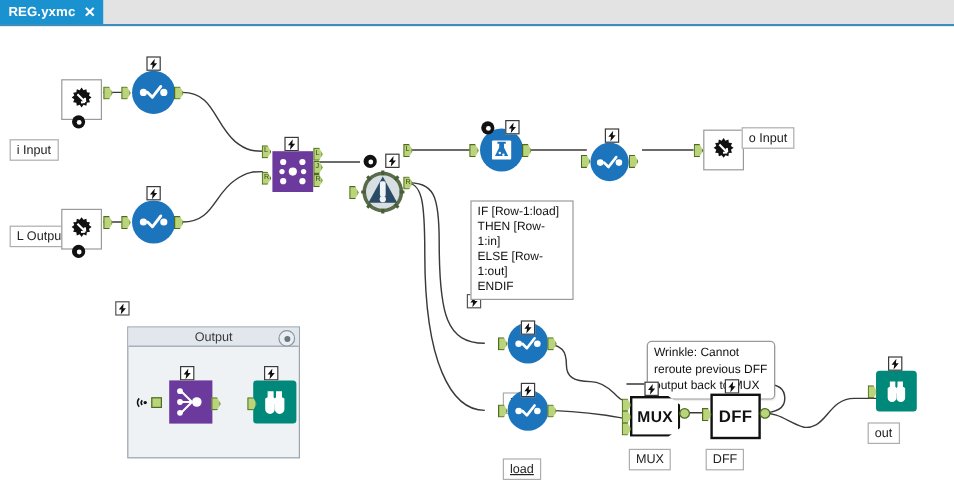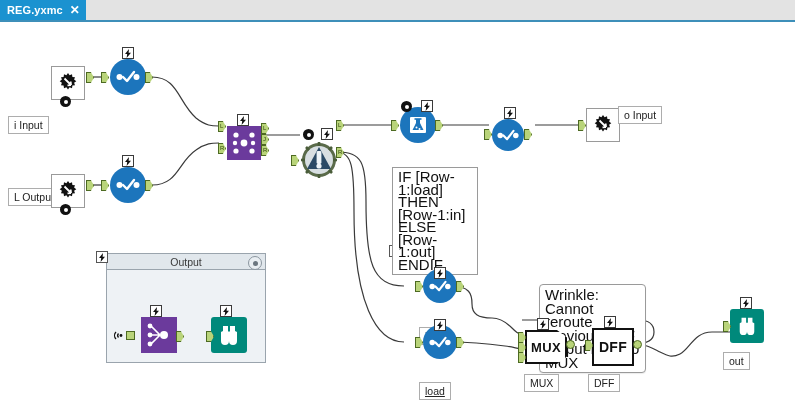--- a/index.html
+++ b/index.html
@@ -64,21 +64,21 @@
   .anch.sq{clip-path:none;}
   .anch.circ{width:9px;height:9px;border-radius:50%;}
   .anch .lbl{position:absolute;left:1px;top:-1px;font-size:6px;color:#32450f;line-height:11px;}
 
   
   .nlabel{position:absolute;background:#fff;border:1px solid #adadad;
       padding:2px 5px;font-size:10.5px;color:#222;white-space:nowrap;box-sizing:border-box;}
 
   
   .comment{position:absolute;background:#fff;border:1px solid #9a9a9a;padding:3px 5px;
-      font-size:15px;line-height:12.5px;color:#111;box-sizing:border-box;white-space:pre-line;}
+      font-size:10px;line-height:12.5px;color:#111;box-sizing:border-box;white-space:pre-line;}
   .comment.rounded{border-radius:4px;box-shadow:0 1px 1px rgba(0,0,0,.08);line-height:13.5px;}
 
   
   .muxshape{position:absolute;width:42px;height:34px;background:#fff;border:2px solid #111;
       box-sizing:border-box;display:flex;align-items:center;justify-content:center;
       clip-path:polygon(0 0,76% 0,100% 22%,100% 78%,76% 100%,0 100%);}
   .muxshape span{font-size:13px;font-weight:bold;color:#111;letter-spacing:.3px;}
   .dffshape{position:absolute;width:42px;height:38px;background:#fff;border:2px solid #111;
       box-sizing:border-box;display:flex;align-items:center;justify-content:center;}
   .dffshape span{font-size:14px;font-weight:bold;color:#111;letter-spacing:.3px;}
@@ -126,21 +126,21 @@
 
       <path d="M566,322 L588,322"></path>
 
       <path d="M634,322 C648,322 654,318 654,310 C654,302 648,298 638,298 C600,298 560,298 522,298"></path>
 
       <path d="M634,322 C646,322 652,326 660,330 C668,334 672,336 680,332 C690,327 694,310 712,310 C722,310 726,310 730,310"></path>
 
       <path d="M176,314 L208,314"></path>
     </svg>
 
-    <div class="container" style="left:106px;top:231px;width:160px;height:110px;">
+    <div class="container" style="left:106px;top:250px;width:144px;height:110px;">
       <div class="chead">
         <span class="ctitle">Output</span>
         <span class="collapse">
             <i></i>
           </span>
       </div>
     </div>
     <div class="cbadge" style="left:96px;top:229px;">
       <svg width="8" height="9" viewBox="0 0 8 9">
           <path d="M5 0 L1 5 H3.2 L2.6 9 L7 3.8 H4.6 Z" fill="#111"></path>

